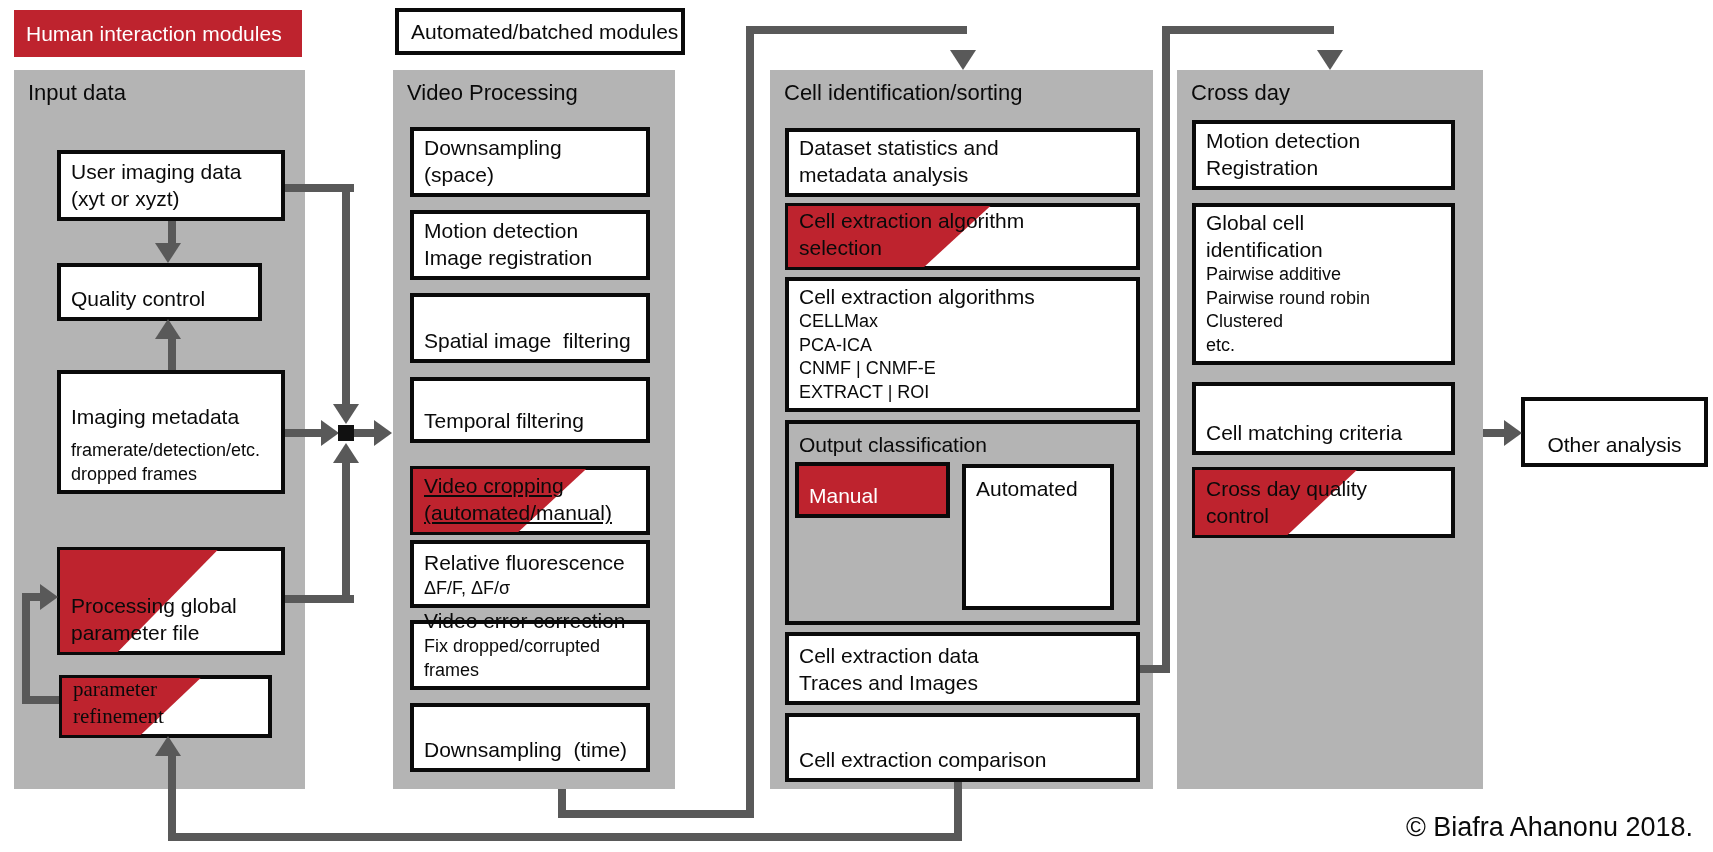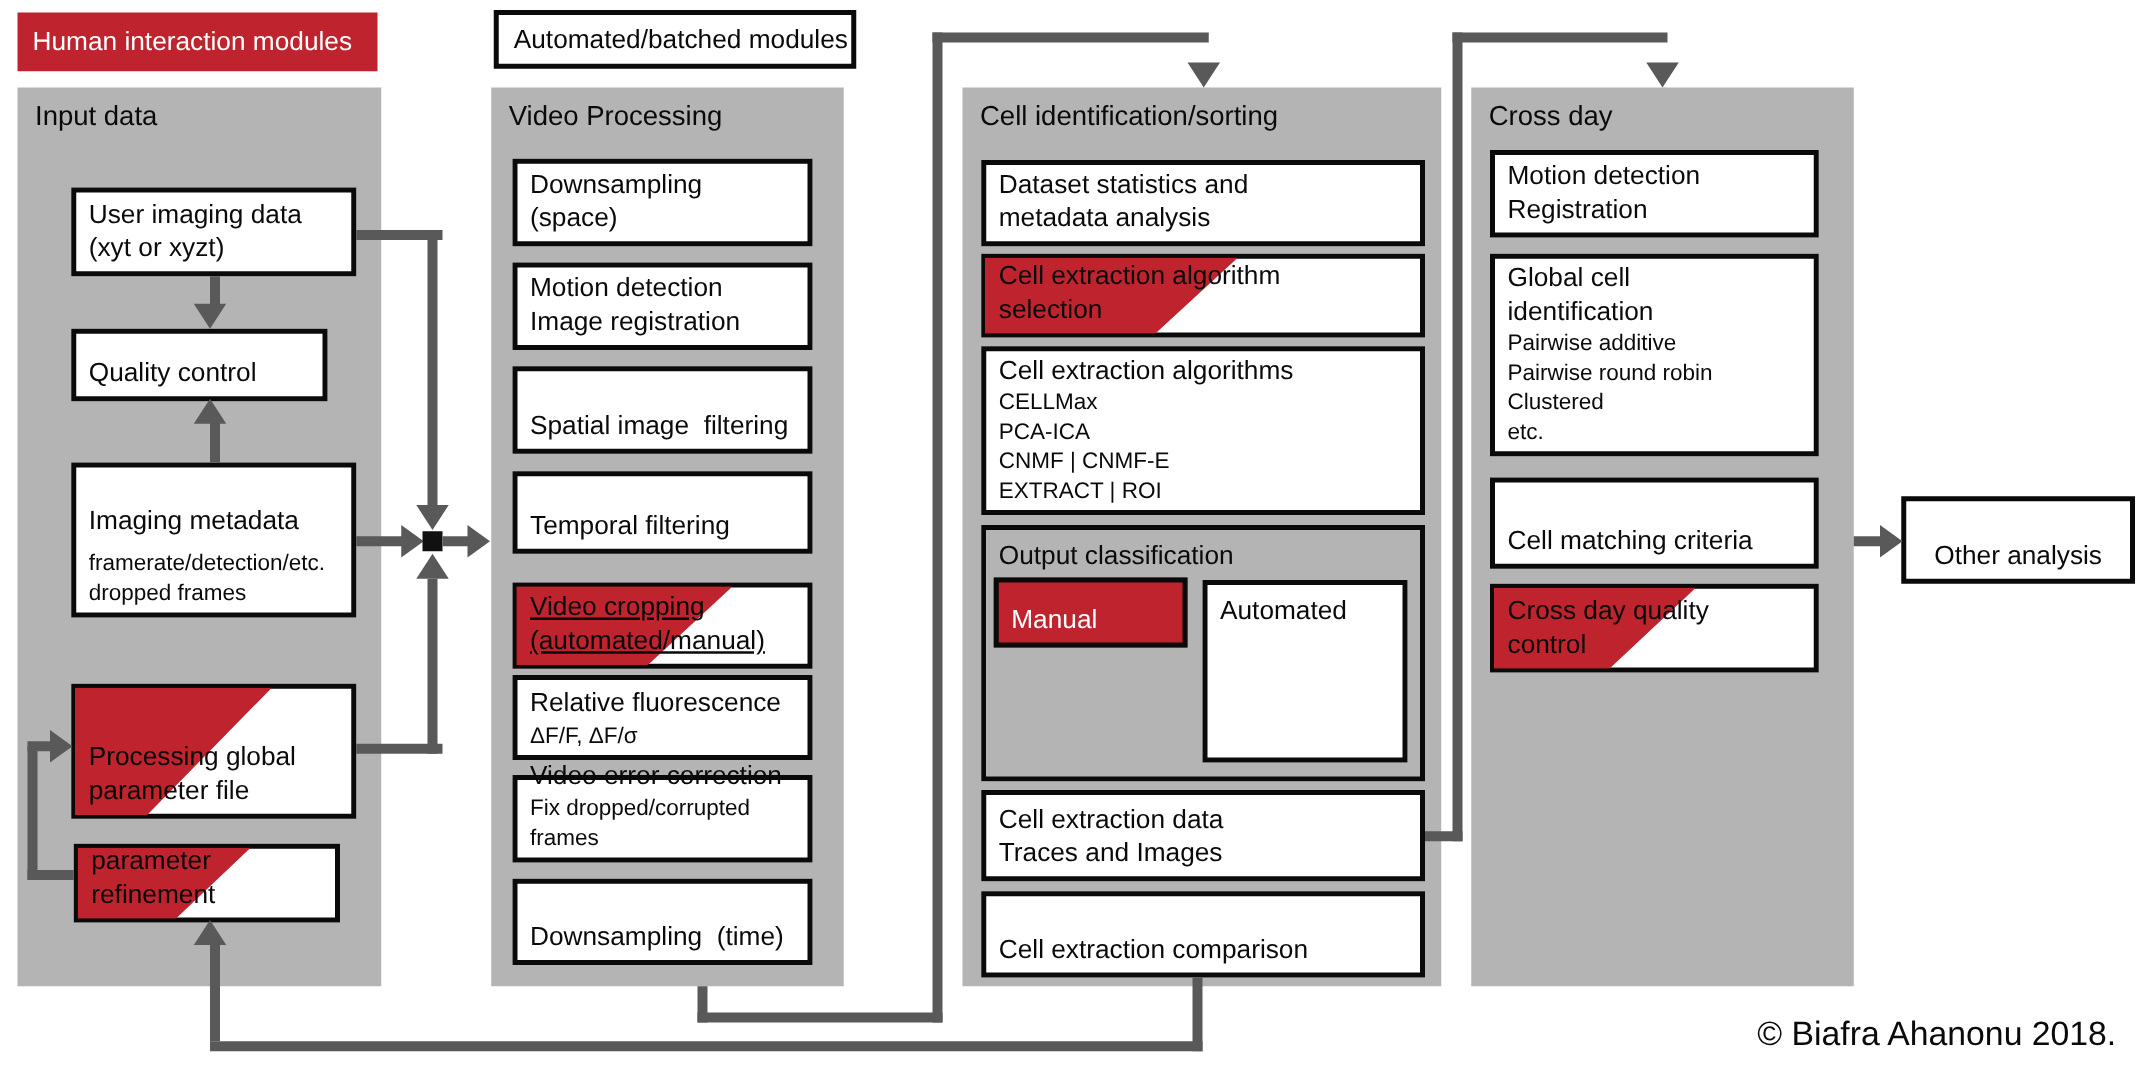--- a/index.html
+++ b/index.html
@@ -61,21 +61,21 @@
   <div class="box" style="left:57px;top:370px;width:228px;height:124px;">
     <span>Imaging metadata</span>
     <span class="sub" style="margin-top:8px;">framerate/detection/etc.</span>
     <span class="sub">dropped frames</span>
   </div>
   <div class="box" style="left:57px;top:547px;width:228px;height:108px;">
     <div class="diag" style="clip-path:polygon(0 0,71% 0,26% 100%,0 100%);"></div>
     <span>Processing global</span>
     <span>parameter file</span>
   </div>
-  <div class="box" style="left:59px;top:675px;width:213px;height:63px;">
+  <div class="box" style="left:59px;top:675px;width:213px;height:63px;font-family:Liberation Serif, serif;">
     <div class="diag" style="clip-path:polygon(0 0,67% 0,38% 100%,0 100%);"></div>
     <span>parameter</span>
     <span>refinement</span>
   </div>
 
   <div class="box" style="left:410px;top:127px;width:240px;height:70px;">
     <span>Downsampling  (space)</span>
   </div>
   <div class="box" style="left:410px;top:210px;width:240px;height:70px;">
     <span>Motion detection</span>
@@ -119,21 +119,21 @@
     <span class="sub">PCA-ICA</span>
     <span class="sub">CNMF | CNMF-E</span>
     <span class="sub">EXTRACT | ROI</span>
   </div>
   <div class="box" style="left:785px;top:420px;width:355px;height:205px;padding:0;">
     <div style="position:absolute;inset:0;background:#b4b4b4;padding-left:48px;">
       <span style="position:absolute;left:10px;top:8px;font-size:21px;">Output classification</span>
       <div class="box red-fill" style="left:6px;top:38px;width:155px;height:56px;">
         <span>Manual</span>
       </div>
-      <div class="box top-align" style="left:173px;top:40px;width:164px;height:146px;padding-top:8px;">
+      <div class="box top-align" style="left:173px;top:40px;width:152px;height:146px;padding-top:8px;">
         <span>Automated</span>
       </div>
     </div>
   </div>
   <div class="box" style="left:785px;top:632px;width:355px;height:73px;">
     <span>Cell extraction data</span>
     <span>Traces and Images</span>
   </div>
   <div class="box" style="left:785px;top:713px;width:355px;height:69px;">
     <span>Cell extraction comparison</span>

